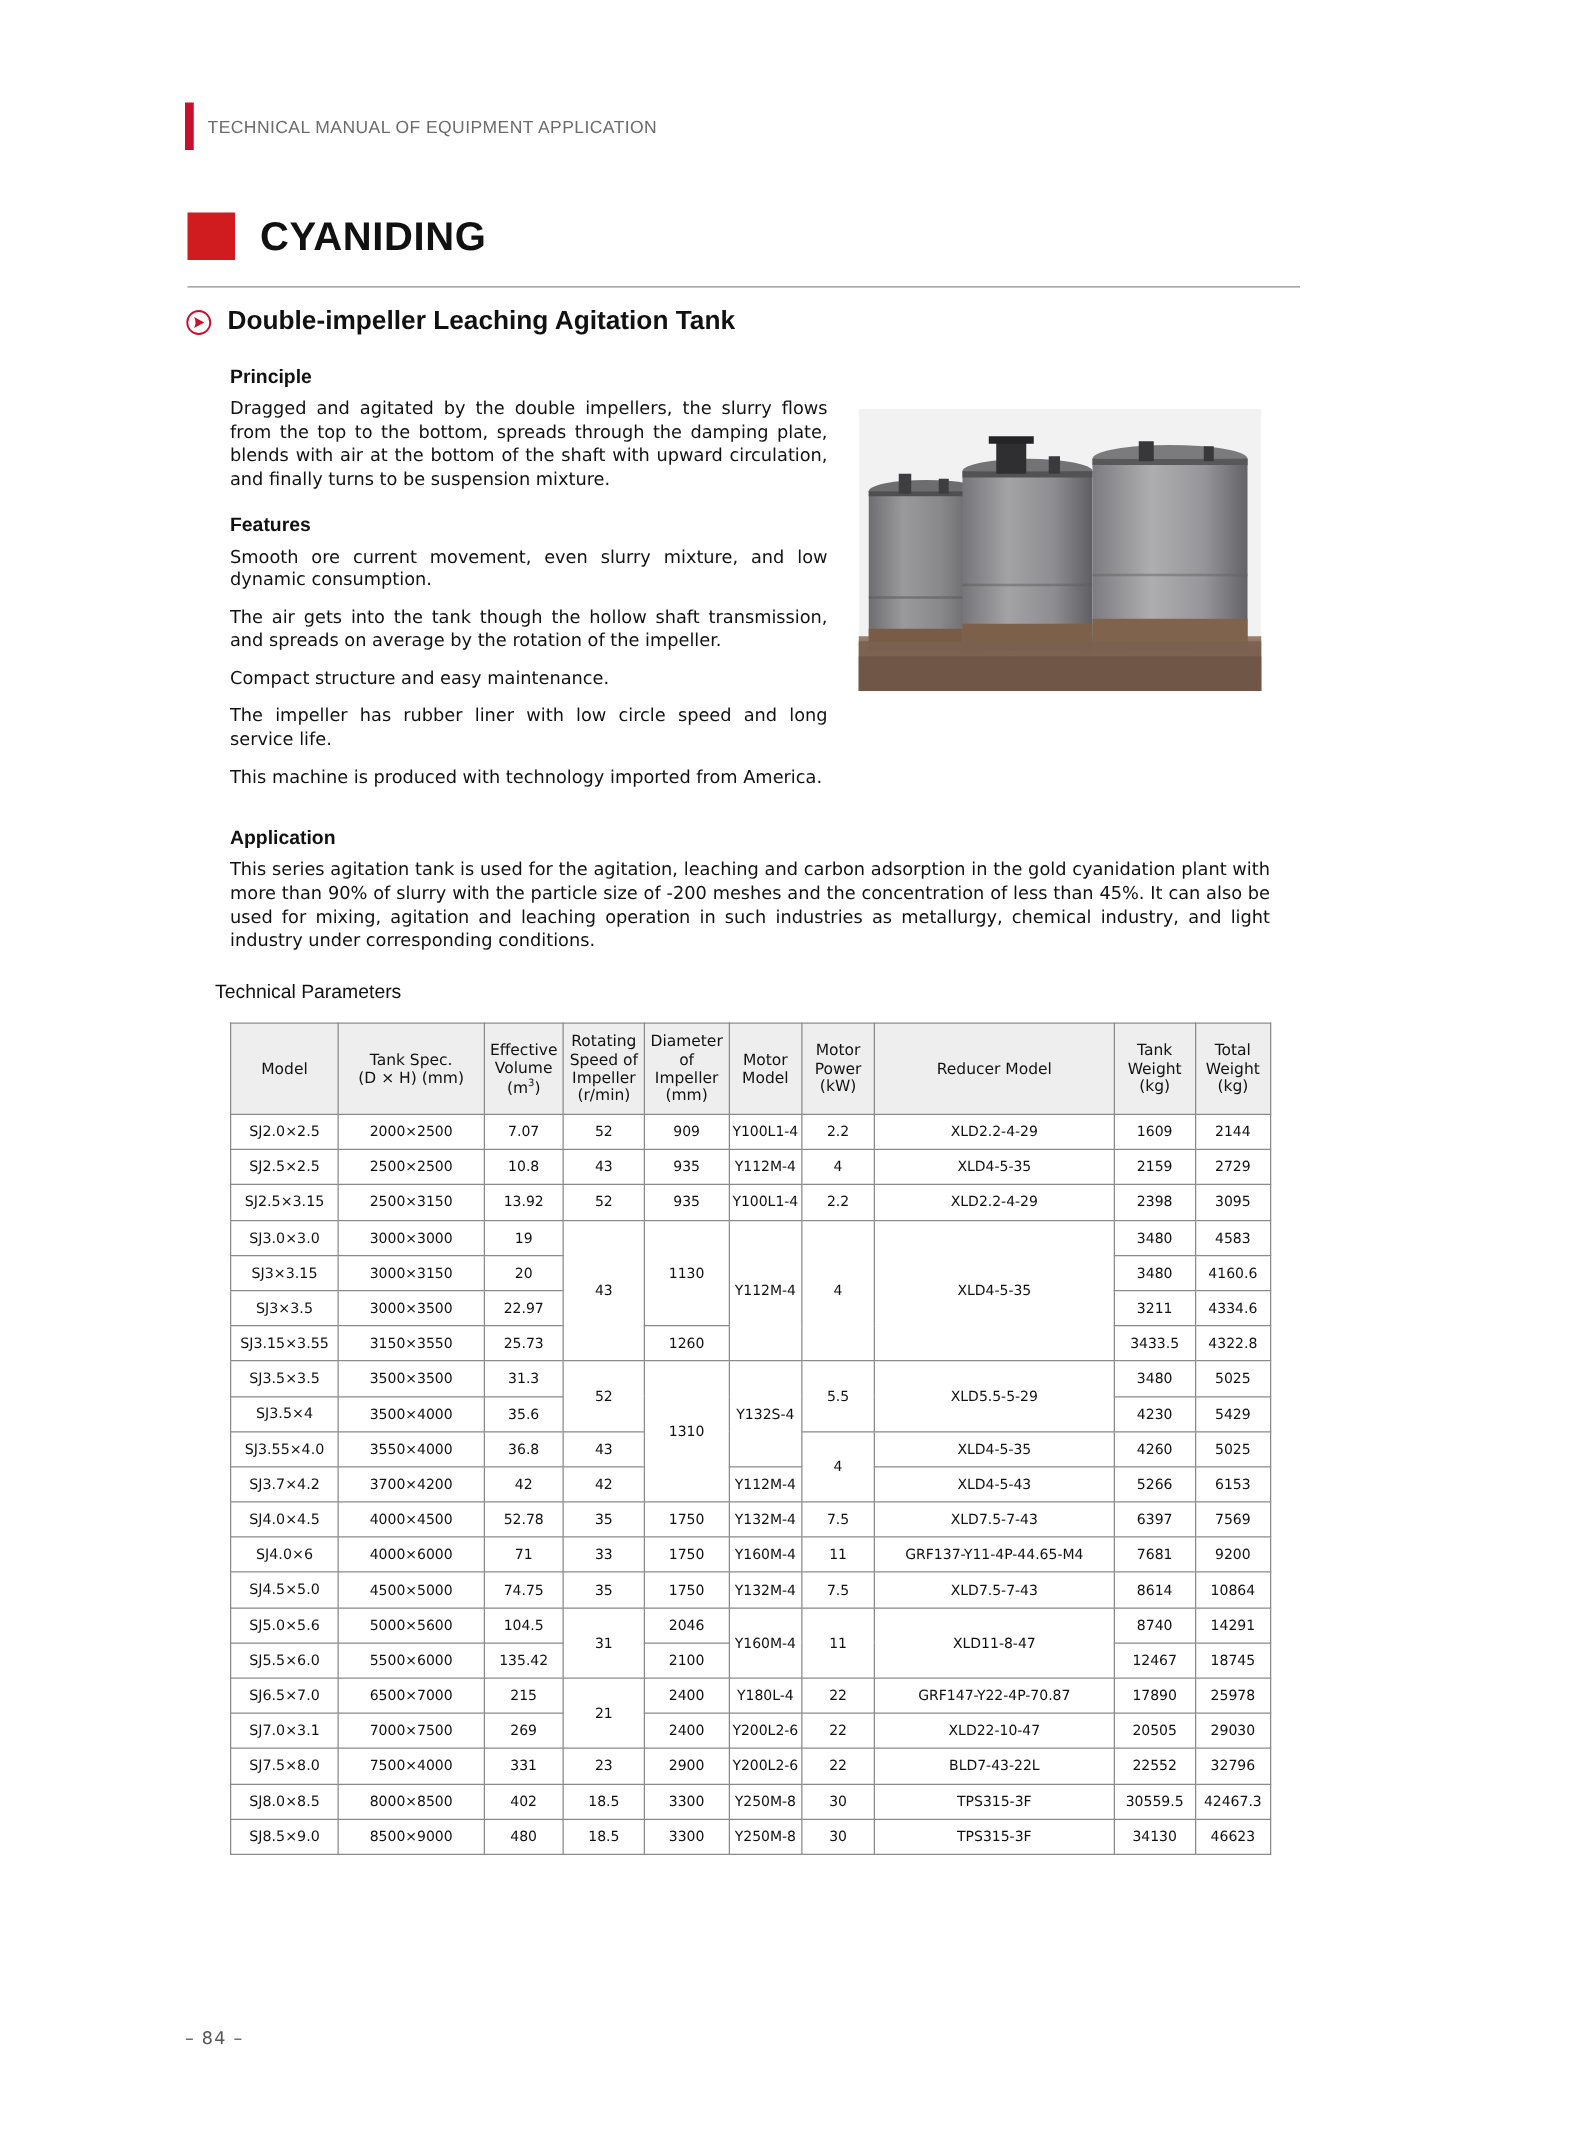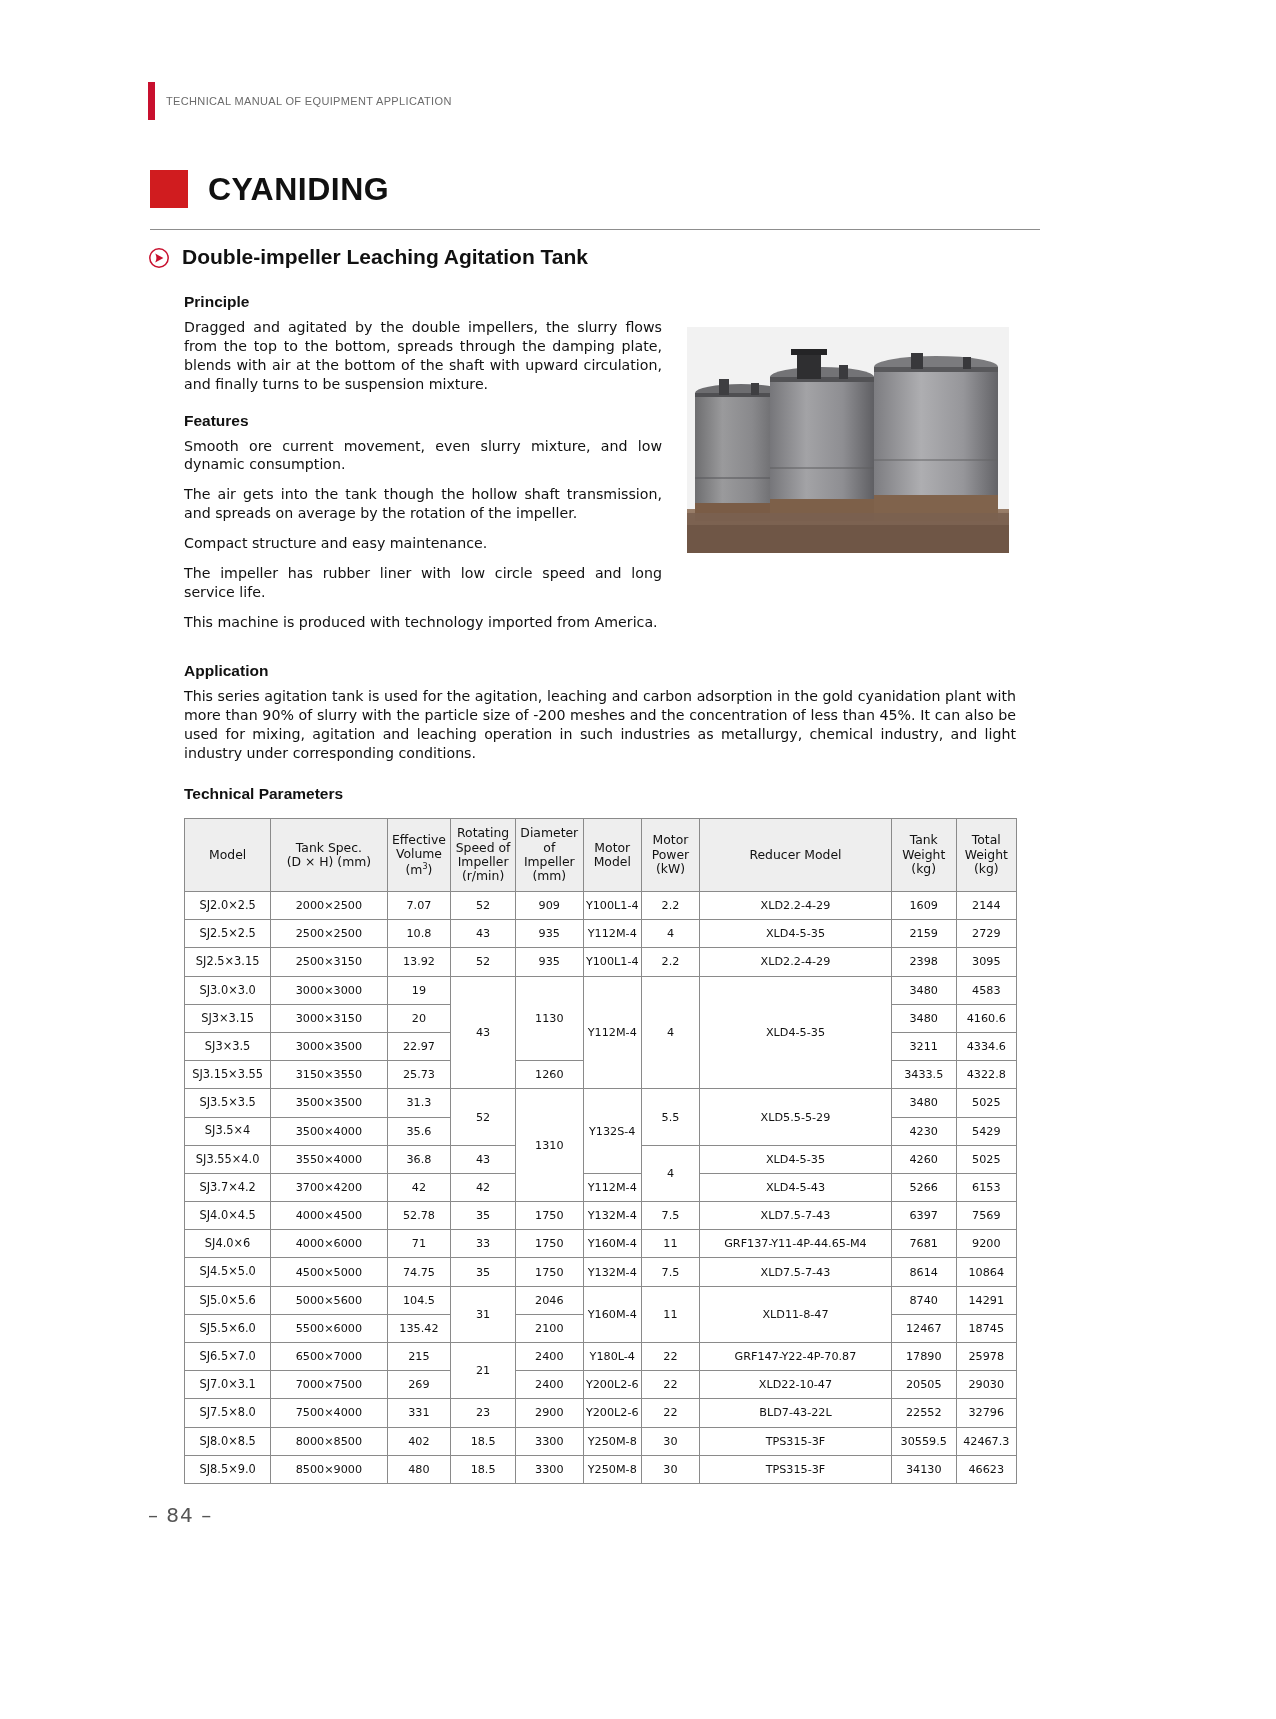--- a/index.html
+++ b/index.html
@@ -8,21 +8,21 @@
     background:#ffffff;
     font-family:"Liberation Sans", sans-serif;
     color:#1a1a1a;
     -webkit-font-smoothing:antialiased;
   }
   .page{position:relative;width:1276px;height:1719px;overflow:hidden;}
 
   
   .runhead{position:absolute;left:148px;top:82px;display:flex;align-items:center;}
   .runhead .bar{width:7px;height:38px;background:#c8102e;margin-right:11px;}
-  .runhead .txt{font-size:11px;letter-spacing:.35px;color:#6b6b6b;
+  .runhead .txt{font-size:14px;letter-spacing:.35px;color:#6b6b6b;
     font-family:"Liberation Sans", sans-serif;}
 
   
   .chapter{position:absolute;left:150px;top:170px;display:flex;align-items:center;}
   .chapter .sq{width:38px;height:38px;background:#d01c1f;margin-right:20px;}
   .chapter h1{margin:0;font-size:32px;font-weight:bold;letter-spacing:.5px;
     font-family:"Liberation Sans", sans-serif;color:#111;line-height:1;}
   .rule{position:absolute;left:150px;top:229px;width:890px;height:1px;background:#8d8d8d;}
 
   
@@ -40,37 +40,37 @@
   p.body.last{margin-bottom:0;}
 
   .leftcol{left:184px;top:293px;width:478px;}
   .appcol{left:184px;top:662px;width:832px;}
 
   
   .photo{position:absolute;left:679px;top:327px;width:338px;height:226px;
     overflow:hidden;background:#ffffff;}
 
   
-  .tpar{position:absolute;left:184px;top:785px;font-size:15.5px;font-weight:bold;
+  .tpar{position:absolute;left:172px;top:785px;font-size:15.5px;font-weight:normal;
      font-family:"Liberation Sans", sans-serif;color:#111;}
   table.spec{position:absolute;left:184px;top:818px;border-collapse:collapse;
      width:833px;font-family:"DejaVu Sans", sans-serif;}
   table.spec th,table.spec td{
      border:1px solid #8a8a8a;
      text-align:center;vertical-align:middle;
      font-size:11.2px;font-weight:normal;color:#111;
      padding:0 2px;line-height:1.16;
   }
   table.spec thead th{background:#eeeeee;height:72px;font-size:12.4px;}
   table.spec tbody td{height:27.2px;}
   table.spec tbody tr td:first-child{font-size:11.4px;}
   sup{font-size:8px;vertical-align:super;}
 
   
-  .folio{position:absolute;left:148px;top:1503px;font-size:20px;color:#555;
+  .folio{position:absolute;left:148px;top:1623px;font-size:14px;color:#555;
      font-family:"DejaVu Sans", sans-serif;letter-spacing:1px;}
 </style>
 </head>
 <body>
 
 <div class="page">
 
   <div class="runhead">
     <div class="bar"></div>
     <div class="txt">TECHNICAL MANUAL OF EQUIPMENT APPLICATION</div>

